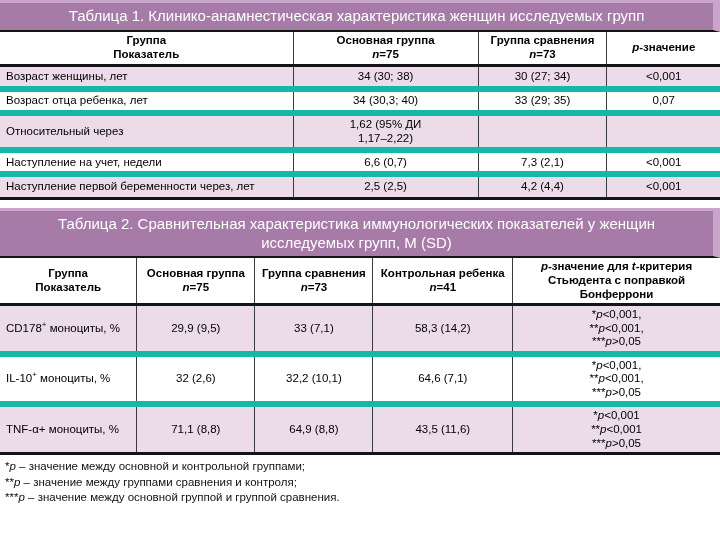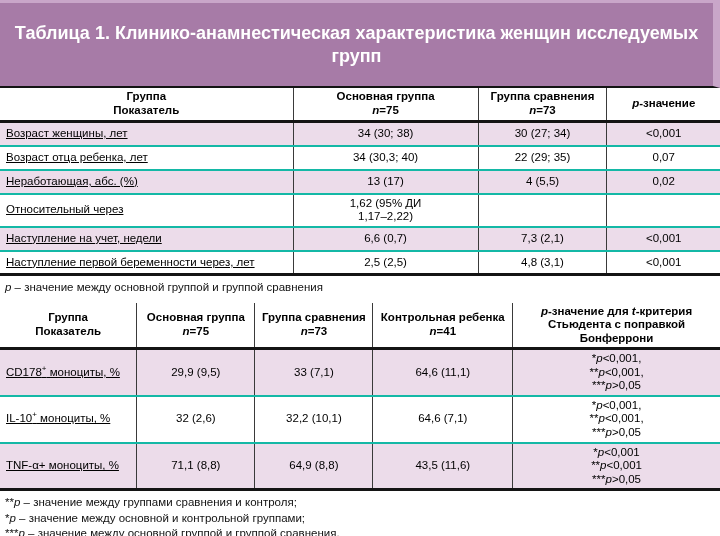--- a/index.html
+++ b/index.html
@@ -7,44 +7,44 @@
     width:720px;height:536px;background:#ffffff;color:#000;
     font-family:"Liberation Sans","DejaVu Sans",sans-serif;
     overflow:hidden;
   }
   section{display:block;}
   .band{
     background:#a77ba7;
     border-top:3px solid #c9a6c9;
     border-right:7px solid #c9a6c9;
     border-bottom:2px solid #141414;
-    color:#fff;font-weight:700;text-align:center;
-    font-size:18px;line-height:1.25;padding:19px 12px;
+    color:#fff;font-weight:400;text-align:center;
+    font-size:15px;line-height:1.25;padding:4px 12px;
   }
   table{
     width:100%;border-collapse:collapse;table-layout:fixed;
     border-bottom:3px solid #141414;
     border-radius:24px;
   }
   th,td{
     text-align:center;vertical-align:middle;
     font-size:11.5px;line-height:1.18;padding:2px 4px;
     word-wrap:break-word;
   }
   th{font-weight:700;background:#fff;}
   thead th{border-bottom:3px solid #141414;}
   .t1 thead th{height:28px;}
   .t2 thead th{height:40px;}
   th+th, td+td{border-left:1px solid #3a3a3a;}
-  tbody td{border-top:2px solid #14b8a6;}
+  tbody td{border-top:6px solid #14b8a6;}
   tbody tr:first-child td{border-top:none;}
   tbody tr:nth-child(odd) td{background:#ecdcea;}
   .t1 tbody tr{height:24px;}
   .t2 tbody tr{height:42px;}
-  tbody td:first-child{text-align:left;padding-left:6px;text-decoration:underline;}
+  tbody td:first-child{text-align:left;padding-left:6px;}
   .footnote, .notes{
     font-size:11.5px;line-height:1.25;padding:4px 6px 0 5px;color:#111;
   }
   .notes div{margin:0 0 1px 0;}
   .gap2{margin-top:8px;}
   i{font-style:italic;}
   sup{font-size:8px;line-height:0;vertical-align:super;}
 </style>
 </head>
 <body>
@@ -71,53 +71,47 @@
       <tbody id="t1-body">
           <tr>
             <td>Возраст женщины, лет</td>
             <td>34 (30; 38)</td>
             <td>30 (27; 34)</td>
             <td>&lt;0,001</td>
           </tr>
           <tr>
             <td>Возраст отца ребенка, лет</td>
             <td>34 (30,3; 40)</td>
-            <td>22 (29; 35)</td>
+            <td>33 (29; 35)</td>
             <td>0,07</td>
-          </tr>
-          <tr>
-            <td>Неработающая, абс. (%)</td>
-            <td>13 (17)</td>
-            <td>4 (5,5)</td>
-            <td>0,02</td>
           </tr>
           <tr>
             <td>Относительный через</td>
             <td><span>1,62 (95% ДИ</span><br><span>1,17–2,22)</span></td>
             <td></td>
             <td></td>
           </tr>
           <tr>
             <td>Наступление на учет, недели</td>
             <td>6,6 (0,7)</td>
             <td>7,3 (2,1)</td>
             <td>&lt;0,001</td>
           </tr>
           <tr>
             <td>Наступление первой беременности через, лет</td>
             <td>2,5 (2,5)</td>
-            <td>4,8 (3,1)</td>
+            <td>4,2 (4,4)</td>
             <td>&lt;0,001</td>
           </tr>
         </tbody>
     </table>
-    <div class="footnote"><i>p</i><span> – значение между основной группой и группой сравнения</span></div>
   </section>
 
   <section class="gap2">
+    <div class="band">Таблица 2. Сравнительная характеристика иммунологических показателей у женщин исследуемых групп, M (SD)</div>
     <table class="t2">
       <colgroup>
         <col style="width:19%">
           <col style="width:16.4%">
           <col style="width:16.4%">
           <col style="width:19.4%">
           <col style="width:28.8%">
       </colgroup>
       <thead>
           <tr id="t2-head">
@@ -126,39 +120,39 @@
             <th><span>Группа сравнения</span><br><i>n</i><span>=73</span></th>
             <th><span>Контрольная ребенка</span><br><i>n</i><span>=41</span></th>
             <th><i>p</i><span>-значение для </span><i>t</i><span>-критерия</span><br><span>Стьюдента с поправкой</span><br><span>Бонферрони</span></th>
           </tr>
         </thead>
       <tbody id="t2-body">
           <tr>
             <td><span>CD178</span><sup>+</sup><span> моноциты, %</span></td>
             <td>29,9 (9,5)</td>
             <td>33 (7,1)</td>
-            <td>64,6 (11,1)</td>
+            <td>58,3 (14,2)</td>
             <td><span>*</span><i>p</i><span>&lt;0,001,</span><br><span>**</span><i>p</i><span>&lt;0,001,</span><br><span>***</span><i>p</i><span>&gt;0,05</span></td>
           </tr>
           <tr>
             <td><span>IL-10</span><sup>+</sup><span> моноциты, %</span></td>
             <td>32 (2,6)</td>
             <td>32,2 (10,1)</td>
             <td>64,6 (7,1)</td>
             <td><span>*</span><i>p</i><span>&lt;0,001,</span><br><span>**</span><i>p</i><span>&lt;0,001,</span><br><span>***</span><i>p</i><span>&gt;0,05</span></td>
           </tr>
           <tr>
             <td>TNF-α+ моноциты, %</td>
             <td>71,1 (8,8)</td>
             <td>64,9 (8,8)</td>
             <td>43,5 (11,6)</td>
             <td><span>*</span><i>p</i><span>&lt;0,001</span><br><span>**</span><i>p</i><span>&lt;0,001</span><br><span>***</span><i>p</i><span>&gt;0,05</span></td>
           </tr>
         </tbody>
     </table>
     <div class="notes" id="t2-notes">
+        <div><span>*</span><i>p</i><span> – значение между основной и контрольной группами;</span></div>
         <div><span>**</span><i>p</i><span> – значение между группами сравнения и контроля;</span></div>
-        <div><span>*</span><i>p</i><span> – значение между основной и контрольной группами;</span></div>
         <div><span>***</span><i>p</i><span> – значение между основной группой и группой сравнения.</span></div>
       </div>
   </section>
 
 </div>
 
 </body></html>

